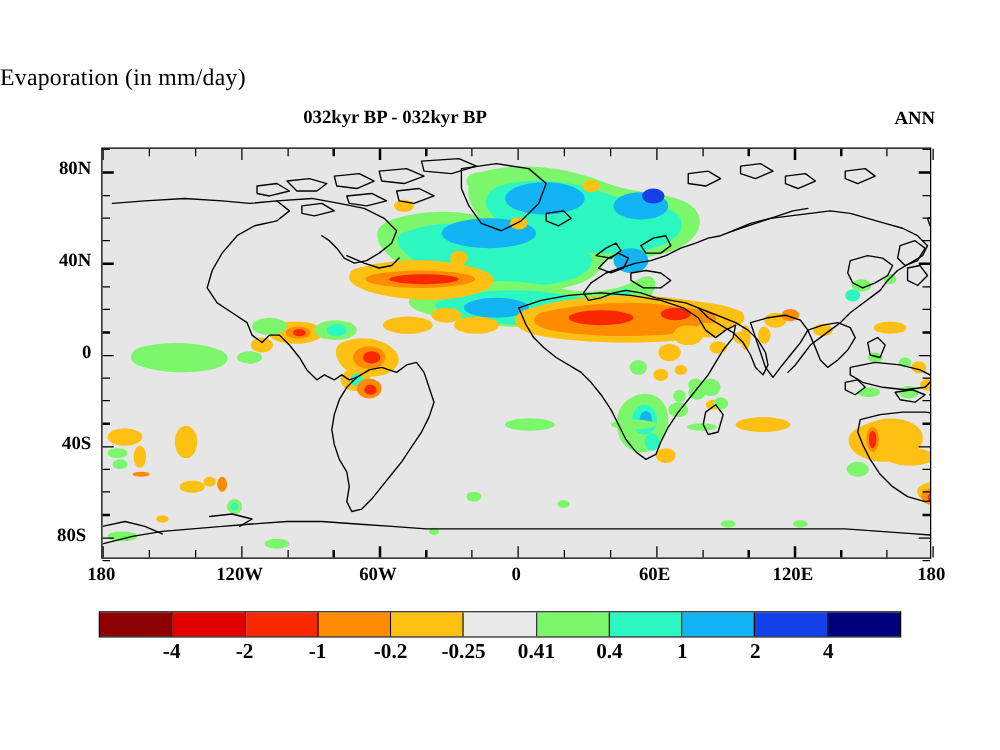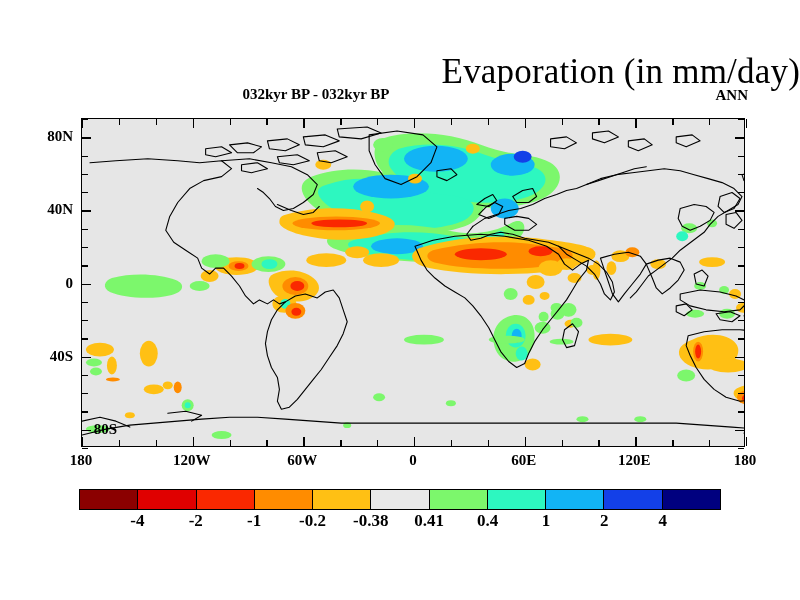--- a/index.html
+++ b/index.html
@@ -1,21 +1,21 @@
 <!DOCTYPE html>
 <html><head>
 <meta charset="utf-8">
 <style>
   html,body{margin:0;padding:0;background:#fff;}
   body{width:800px;height:600px;position:relative;overflow:hidden;
        font-family:"Liberation Serif",serif;color:#000;}
   #fig{position:absolute;left:0;top:0;width:800px;height:600px;}
 
-  .title{position:absolute;left:0;top:52px;width:800px;text-align:right;
-         font-size:35px;letter-spacing:.2px;}
+  .title{position:absolute;left:0;top:52px;width:800px;text-align:left;
+         font-size:19px;letter-spacing:.2px;}
   .subtitle{position:absolute;left:0;top:86px;width:632px;text-align:center;
             font-size:15px;font-weight:bold;}
   .expt{position:absolute;left:82px;top:87px;font-size:14px;font-weight:bold;}
   .season{position:absolute;right:52px;top:87px;font-size:15px;font-weight:bold;}
 
   
   #plot{position:absolute;left:81px;top:118px;width:664px;height:329px;
         background:#e6e6e6;box-sizing:border-box;border:1.4px solid #000;}
   #mapclip{position:absolute;inset:0;overflow:hidden;}
   #mapsvg{position:absolute;left:0;top:0;width:100%;height:100%;display:block;}
@@ -420,42 +420,42 @@
       <div class="xlab" style="left: 413px;">0</div>
       <div class="xlab" style="left: 523.667px;">60E</div>
       <div class="xlab" style="left: 634.333px;">120E</div>
       <div class="xlab" style="left: 745px;">180</div>
     </div>
   <div id="ylabels">
       <div class="ylab" style="top: 136.278px; right: 727px;">80N</div>
       <div class="ylab" style="top: 209.389px; right: 727px;">40N</div>
       <div class="ylab" style="top: 282.5px; right: 727px;">0</div>
       <div class="ylab" style="top: 355.611px; right: 727px;">40S</div>
-      <div class="ylab" style="top: 428.722px; right: 683px;">80S</div>
+      <div class="ylab" style="top: 428.722px; right: 731px;">80S</div>
     </div>
 
   <div id="cbar">
       <div style="background: rgb(139, 0, 0);"></div>
       <div style="background: rgb(224, 0, 0);"></div>
       <div style="background: rgb(250, 40, 0);"></div>
       <div style="background: rgb(255, 140, 0);"></div>
       <div style="background: rgb(255, 192, 20);"></div>
       <div style="background: rgb(233, 233, 233);"></div>
       <div style="background: rgb(124, 247, 108);"></div>
       <div style="background: rgb(45, 247, 192);"></div>
       <div style="background: rgb(18, 180, 245);"></div>
       <div style="background: rgb(19, 64, 232);"></div>
       <div style="background: rgb(0, 0, 127);"></div>
     </div>
   <div id="cblabels">
       <div class="cblab" style="left: 137.364px;">-4</div>
       <div class="cblab" style="left: 195.727px;">-2</div>
       <div class="cblab" style="left: 254.091px;">-1</div>
       <div class="cblab" style="left: 312.455px;">-0.2</div>
-      <div class="cblab" style="left: 370.818px;">-0.38</div>
+      <div class="cblab" style="left: 370.818px;">-0.25</div>
       <div class="cblab" style="left: 429.182px;">0.41</div>
       <div class="cblab" style="left: 487.545px;">0.4</div>
       <div class="cblab" style="left: 545.909px;">1</div>
       <div class="cblab" style="left: 604.273px;">2</div>
       <div class="cblab" style="left: 662.636px;">4</div>
     </div>
 
 </div>
 
 </body></html>

